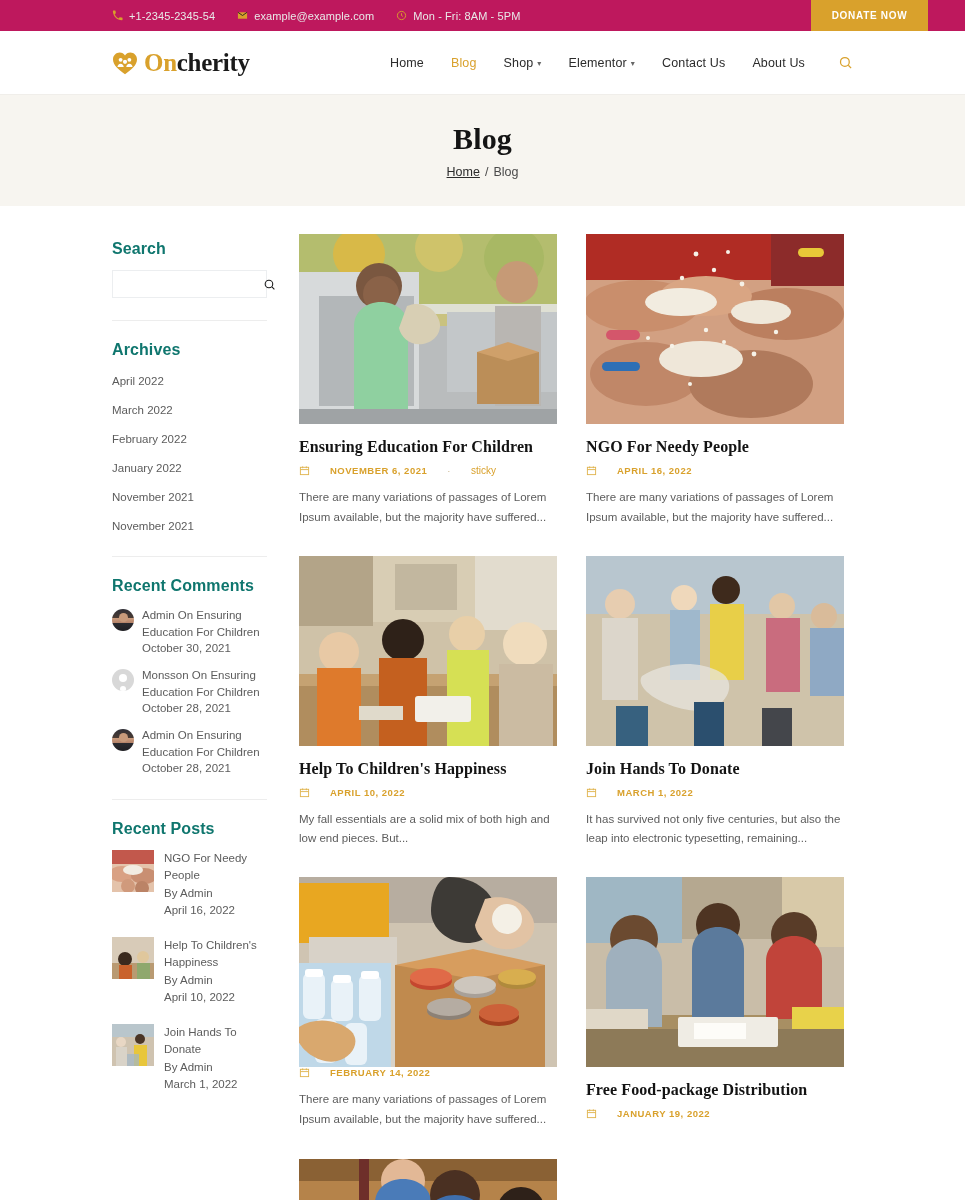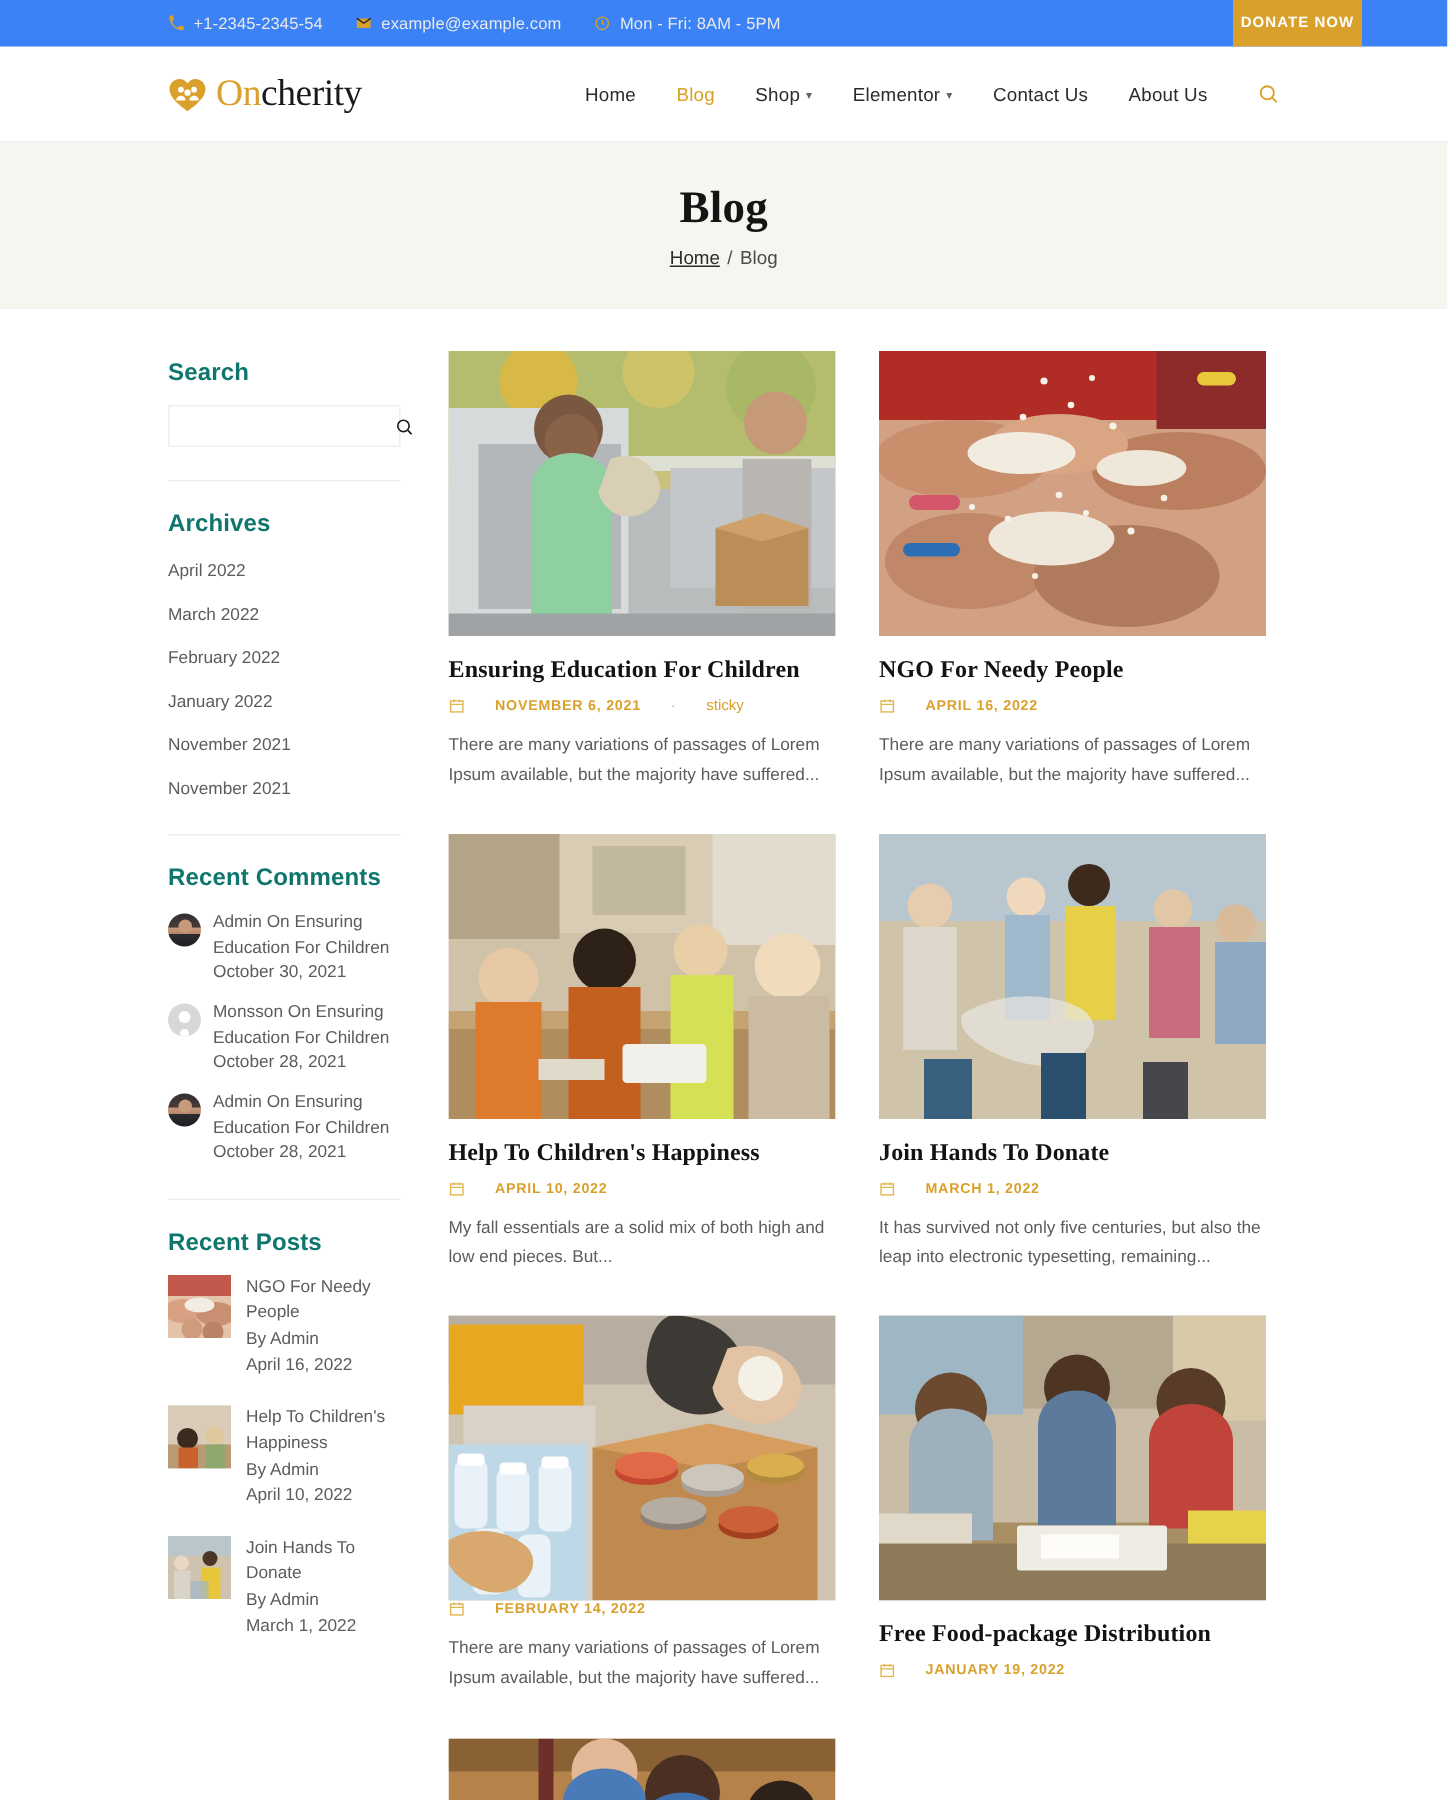--- a/index.html
+++ b/index.html
@@ -6,21 +6,21 @@
   html, body {
     width: 965px;
     background: #ffffff;
     font-family: "Liberation Sans", sans-serif;
     color: #4a4a4a;
   }
   body { overflow-x: hidden; }
 
   
   .topbar {
-    background: #3b82f6;
+    background: #be185d;
     height: 31px;
     display: flex;
     align-items: stretch;
     position: relative;
   }
   .topbar-inner {
     flex: 1;
     display: flex;
     align-items: center;
     gap: 22px;
@@ -31,48 +31,48 @@
     align-items: center;
     gap: 6px;
     color: #e9e9e9;
     font-size: 11px;
     letter-spacing: .1px;
     white-space: nowrap;
   }
   .tb-icon { color: #d9a02b; display: inline-flex; align-items: center; }
   .tb-icon svg { display: block; }
   .donate-btn {
-    width: 86px;
+    width: 117px;
     background: #d9a12c;
     color: #ffffff;
     font-size: 10px;
     font-weight: bold;
     letter-spacing: .7px;
     display: flex;
     align-items: center;
     justify-content: center;
     cursor: pointer;
-    margin-right: 57px;
+    margin-right: 37px;
   }
 
   
   .header {
     height: 64px;
     background: #fff;
     display: flex;
     align-items: center;
     padding: 0 112px 0 112px;
     border-bottom: 1px solid #f0eeea;
   }
   .logo { display: flex; align-items: center; gap: 6px; cursor: pointer; }
   .logo-mark { width: 26px; height: 24px; position: relative; display:block; }
   .logo-text {
     font-family: "Liberation Serif", serif;
     font-size: 25px;
-    font-weight: normal;
+    font-weight: bold;
     letter-spacing: -.3px;
     text-align: center;
   }
   .logo-on { color: #d9a12c; }
   .logo-rest { color: #1a1a1a; }
   .nav {
     margin-left: auto;
     display: flex;
     align-items: center;
     gap: 27px;

